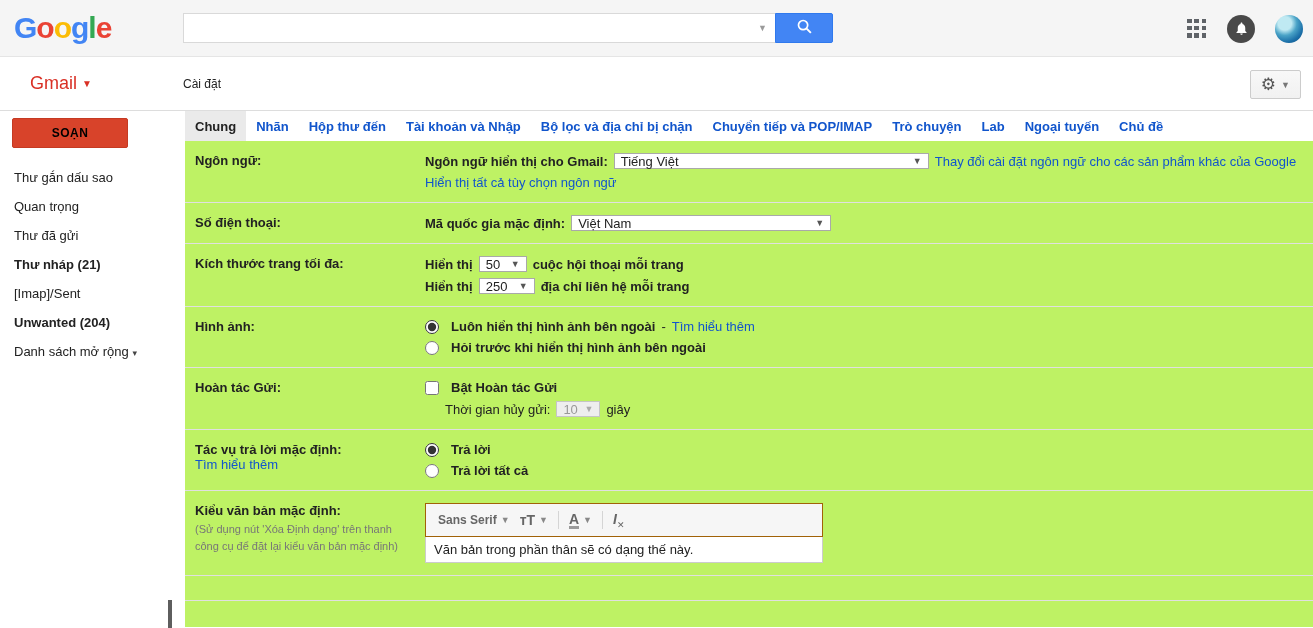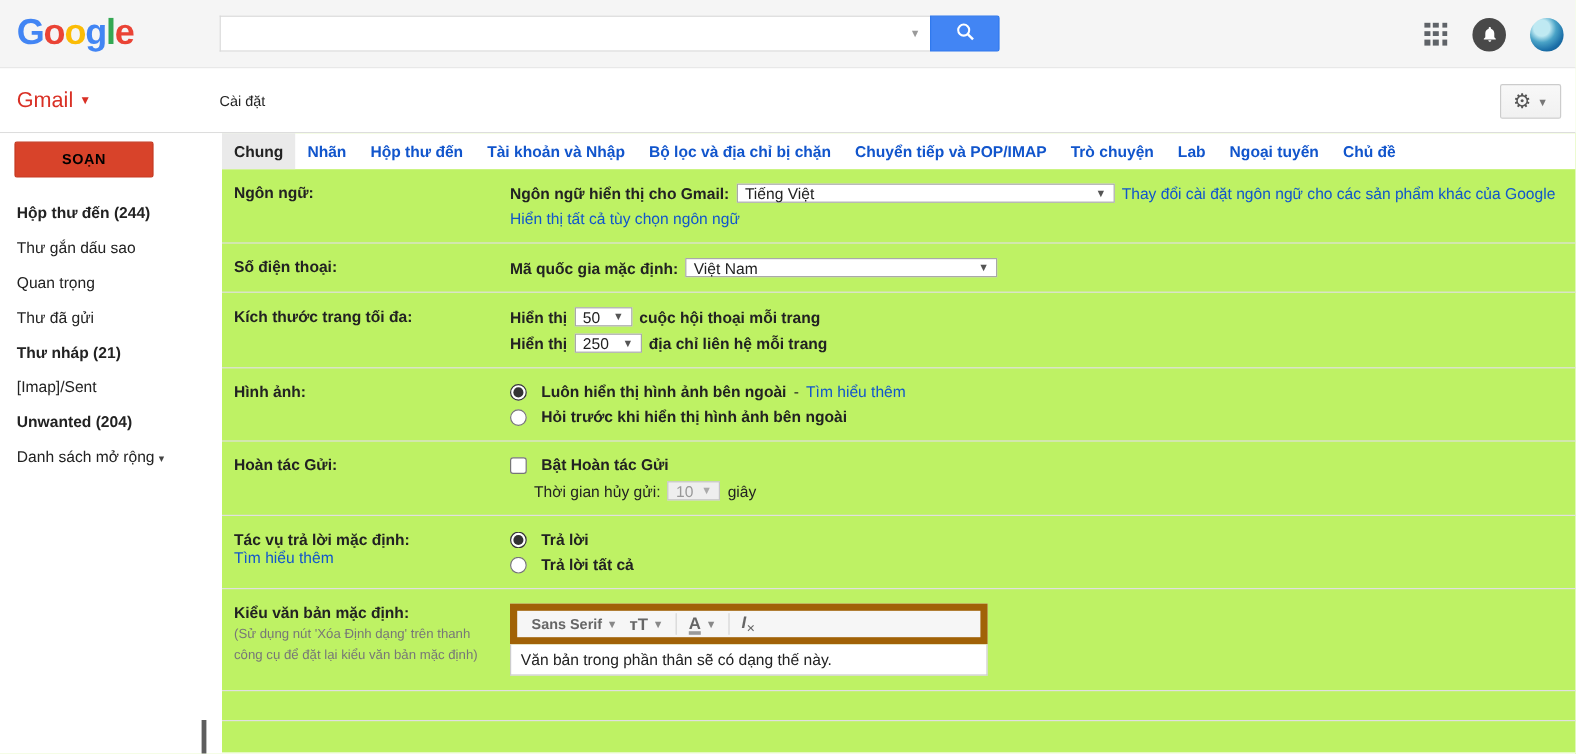--- a/index.html
+++ b/index.html
@@ -22,21 +22,21 @@
   .top-icons { position:absolute; right:10px; top:0; height:57px; display:flex; align-items:center; gap:20px; }
   .apps-grid { width:20px; height:20px; display:grid; grid-template-columns:repeat(3,1fr); gap:2px; cursor:pointer; }
   .apps-grid i { background:#5f6368; width:4.6px; height:4.6px; display:block; }
   .bell { width:28px; height:28px; border-radius:50%; background:#494949; display:flex;
     align-items:center; justify-content:center; cursor:pointer; }
   .avatar { width:28px; height:28px; border-radius:50%; cursor:pointer;
     background:radial-gradient(circle at 35% 30%, #bfe9f2 0 25%, #4aa3c7 45%, #1b6fa8 70%, #0d4c7a 100%); }
 
   
   .hdr2 { height:54px; background:#fff; border-bottom:1px solid #ddd; display:flex; align-items:center; position:relative; }
-  .gmail-dd { width:183px; padding-left:14px; color:#d93025; font-size:18px; cursor:pointer; }
+  .gmail-dd { width:183px; padding-left:30px; color:#d93025; font-size:18px; cursor:pointer; }
   .gmail-dd .dd { color:#d93025; font-size:10px; vertical-align:2px; }
   .page-title { font-size:12px; color:#222; font-weight:normal; }
   .gear-btn { position:absolute; right:12px; top:13px; height:29px; padding:0 10px;
     background:linear-gradient(#f8f8f8,#f1f1f1); border:1px solid #ccc; border-radius:2px;
     display:flex; align-items:center; gap:5px; cursor:pointer; color:#555; }
   .gear-btn .gear { font-size:17px; line-height:1; }
   .gear-btn .dd { font-size:9px; color:#777; }
 
   
   .page { display:flex; height:516px; position:relative; }
@@ -68,21 +68,21 @@
   .sel { display:inline-flex; align-items:center; justify-content:space-between; height:16px;
     background:#fff; border:1px solid #a9a9a9; padding:0 6px; cursor:pointer; }
   .sel .arr { font-size:9px; color:#555; margin-left:6px; }
   .sel.disabled { background:#eee; color:#999; border-color:#c5c5c5; cursor:default; }
   .sel.disabled .arr { color:#aaa; }
   .w315{width:315px}.w260{width:260px}.w48{width:48px}.w56{width:56px}.w44{width:44px}
 
   input[type=radio], input[type=checkbox] { width:14px; height:14px; margin-right:6px; cursor:pointer; accent-color:#333; }
 
   .style-widget { width:398px; }
-  .style-toolbar { border:6px solid #a16207; background:#f6f6f6; height:34px; display:flex;
+  .style-toolbar { border:1px solid #a16207; background:#f6f6f6; height:34px; display:flex;
     align-items:center; padding:0 12px; gap:10px; color:#666; font-weight:bold; font-size:12px; }
   .tool { display:flex; align-items:center; gap:4px; cursor:pointer; }
   .tool .arr { font-size:9px; color:#888; }
   .tsep { width:1px; height:18px; background:#d5d5d5; }
   .tool-size { font-size:14px; }
   .tool-color { font-size:14px; border-bottom:3px solid #9a9a9a; line-height:14px; }
   .tool-clear { font-style:italic; font-size:14px; }
   .tool-clear sub { font-style:normal; font-size:9px; }
   .style-preview { border:1px solid #ccc; border-top:none; background:#fff; padding:5px 8px; }
 </style>
@@ -133,21 +133,20 @@
     <span class="gear">⚙</span>
     <span class="dd">▼</span>
   </div>
 </div>
 
 <div class="page">
 
   <div class="sidebar">
     <div class="compose">SOẠN</div>
     <div class="nav">
-      <div class="nav-item bold">Hộp thư đến (244)</div>
       <div class="nav-item">Thư gắn dấu sao</div>
       <div class="nav-item">Quan trọng</div>
       <div class="nav-item">Thư đã gửi</div>
       <div class="nav-item bold">Thư nháp (21)</div>
       <div class="nav-item">[Imap]/Sent</div>
       <div class="nav-item bold">Unwanted (204)</div>
       <div class="nav-item"><span>Danh sách mở rộng</span> <span class="dd">▾</span></div>
     </div>
     <div class="side-scroll"></div>
   </div>

